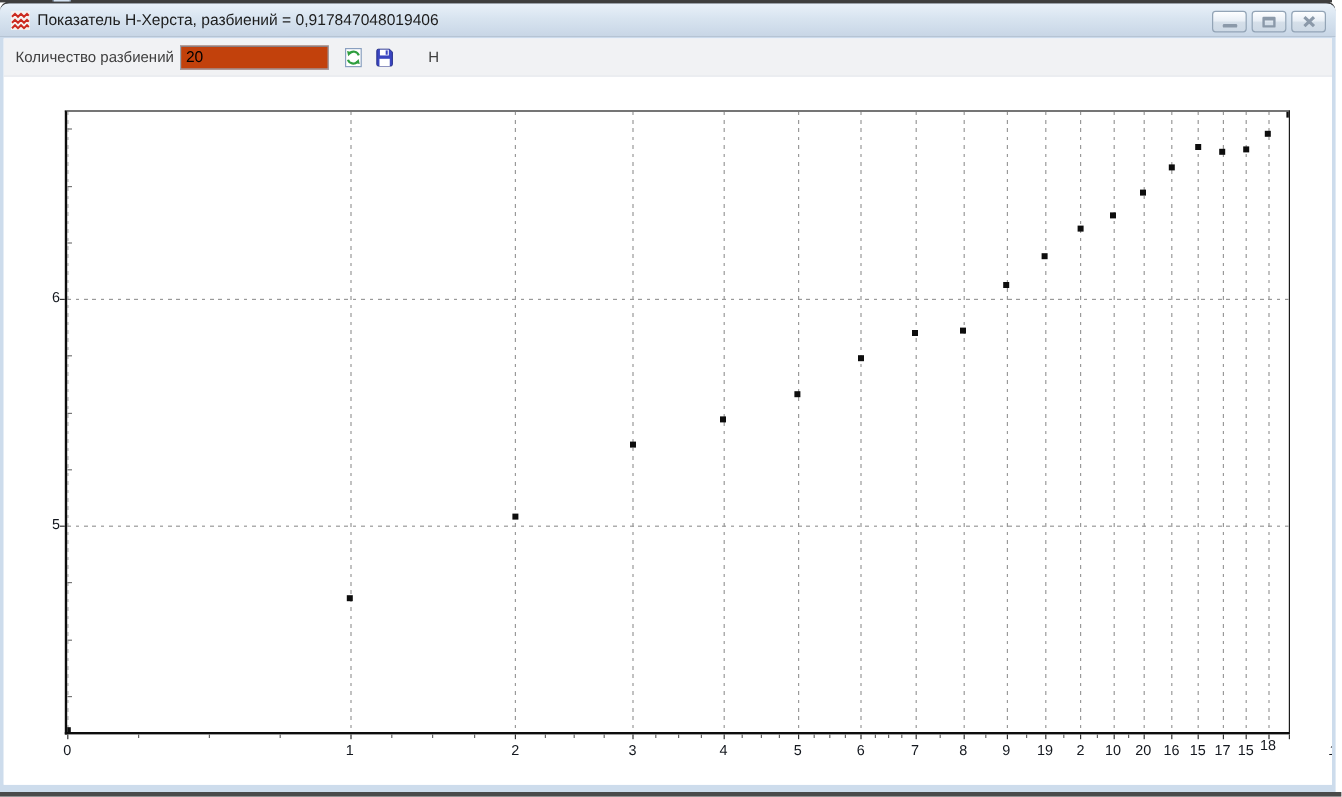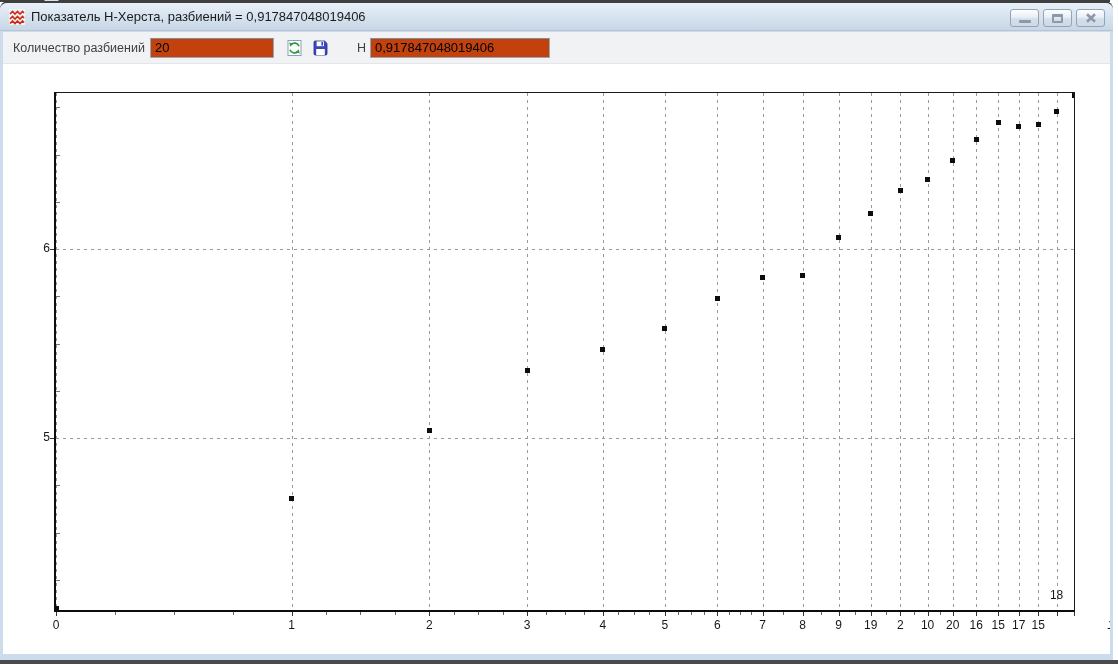--- a/index.html
+++ b/index.html
@@ -109,21 +109,20 @@
       </button>
       <button class="iconbtn save">
         <svg width="17" height="18" viewBox="0 0 17 18">
           <path d="M2 3.2 Q2 2 3.2 2 H12.6 L15 4.4 V14.8 Q15 16 13.8 16 H3.2 Q2 16 2 14.8 Z" fill="#3a45c0" stroke="#232c86" stroke-width="0.8"></path>
           <rect x="4.6" y="2.4" width="7.4" height="4.8" fill="#ffffff"></rect>
           <rect x="9.4" y="3" width="1.7" height="3.6" fill="#3a45c0"></rect>
           <rect x="4.2" y="10" width="8.6" height="6" fill="#ffffff"></rect>
         </svg>
       </button>
       <span class="tlabel hlbl">H</span>
-      <input class="tinput w2" type="text" value="0,917847048019406" style="">
     </div>
 
     <div class="chartregion">
       <div class="plotarea">
           <div class="vgrid" style="left: 0px; height: 517px;"></div>
           <div class="vgrid" style="left: 235.5px; height: 517px;"></div>
           <div class="vgrid" style="left: 373.3px; height: 517px;"></div>
           <div class="vgrid" style="left: 471.1px; height: 517px;"></div>
           <div class="vgrid" style="left: 546.9px; height: 517px;"></div>
           <div class="vgrid" style="left: 608.9px; height: 517px;"></div>
@@ -204,21 +203,21 @@
           <div class="xlabel" style="left: 949.8px; top: 554px;">20</div>
           <div class="xtick" style="left: 973.2px; top: 548px; height: 4px;"></div>
           <div class="xlabel" style="left: 973.2px; top: 554px;">16</div>
           <div class="xtick" style="left: 995.2px; top: 548px; height: 4px;"></div>
           <div class="xlabel" style="left: 995.2px; top: 554px;">15</div>
           <div class="xtick" style="left: 1015.8px; top: 548px; height: 4px;"></div>
           <div class="xlabel" style="left: 1015.8px; top: 554px;">17</div>
           <div class="xtick" style="left: 1035.2px; top: 548px; height: 4px;"></div>
           <div class="xlabel" style="left: 1035.2px; top: 554px;">15</div>
           <div class="xtick" style="left: 1053.6px; top: 548px; height: 4px;"></div>
-          <div class="xlabel" style="left: 1053.6px; top: 524px;">18</div>
+          <div class="xlabel" style="left: 1053.6px; top: 550px;">18</div>
           <div class="xtick" style="left: 1071px; top: 548px; height: 4px;"></div>
           <div class="xlabel" style="left: 1111px; top: 554px; font-style: italic;">19</div>
           <div class="xminor" style="left: 111.9px; top: 548px; height: 3px;"></div>
           <div class="xminor" style="left: 170.8px; top: 548px; height: 3px;"></div>
           <div class="xminor" style="left: 229.7px; top: 548px; height: 3px;"></div>
           <div class="xminor" style="left: 323px; top: 548px; height: 3px;"></div>
           <div class="xminor" style="left: 357.4px; top: 548px; height: 3px;"></div>
           <div class="xminor" style="left: 391.9px; top: 548px; height: 3px;"></div>
           <div class="xminor" style="left: 450.8px; top: 548px; height: 3px;"></div>
           <div class="xminor" style="left: 475.2px; top: 548px; height: 3px;"></div>

